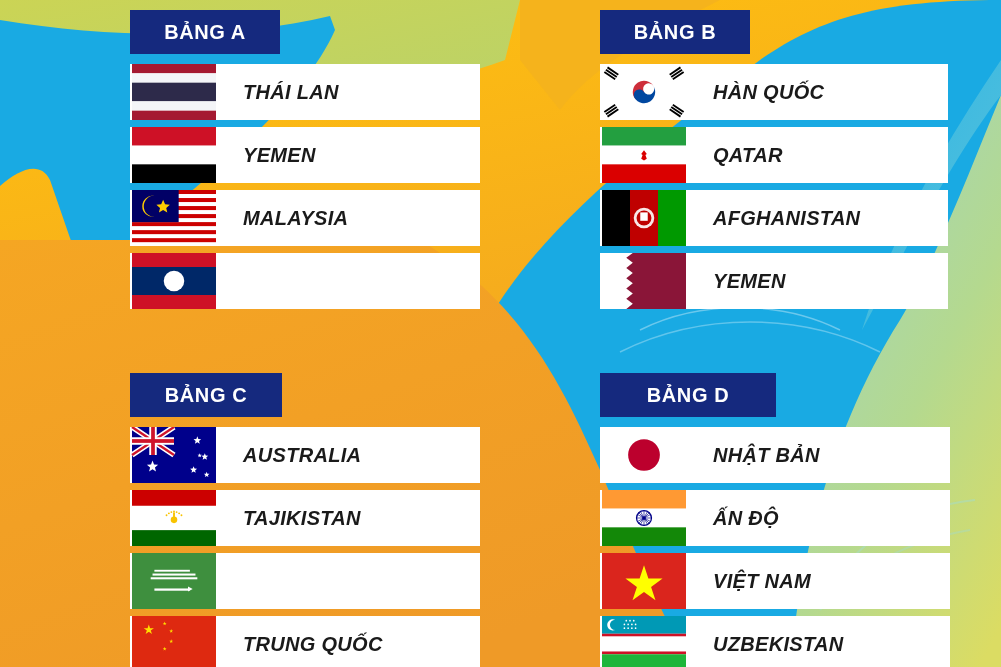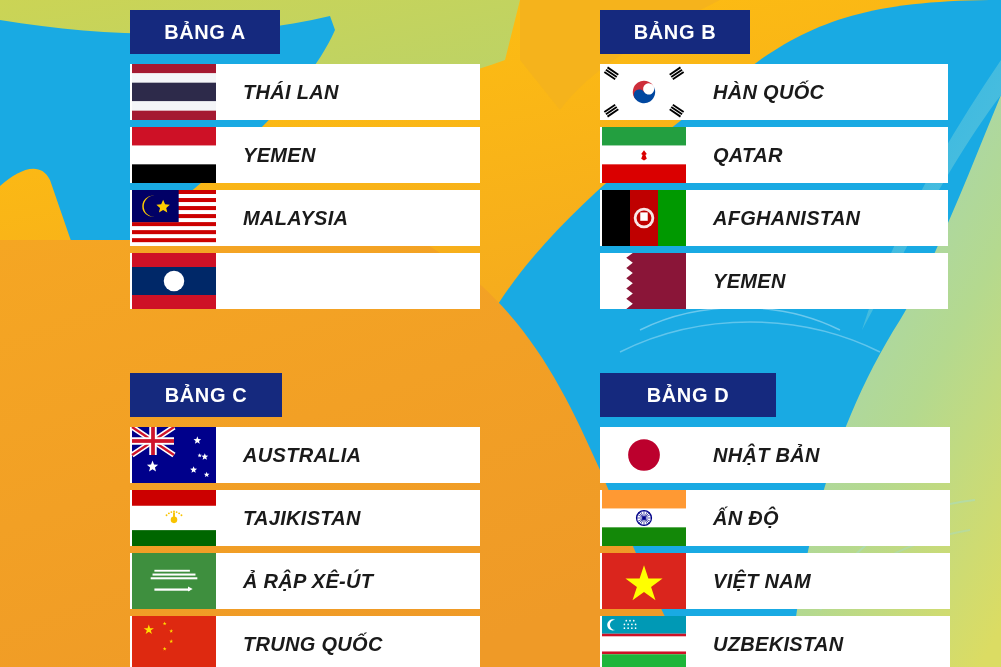--- a/index.html
+++ b/index.html
@@ -318,21 +318,20 @@
             <rect width="90" height="60" fill="#3E8F3E"></rect>
           <g fill="#fff">
             <rect x="22" y="22" width="46" height="2.2"></rect>
             <rect x="20" y="26" width="50" height="2.2"></rect>
             <rect x="24" y="18" width="38" height="2"></rect>
             <rect x="24" y="38" width="38" height="2.4"></rect>
             <path d="M60 36 l5 2.6 -5 2.6z"></path>
           </g>
         </svg>
       </span>
-      <span class="cname">Ả RẬP XÊ-ÚT</span>
     </div>
     <div class="row">
       <span class="flag">
         <svg viewBox="0 0 90 60">
             <rect width="90" height="60" fill="#DE2910"></rect>
           <g fill="#FFDE00">
             <path d="M18 9 l3.4 10.4 -8.9-6.4 11 0 -8.9 6.4z"></path>
             <path d="M35 6 l1.3 4 -3.4-2.5 4.2 0 -3.4 2.5z"></path>
             <path d="M42 14 l1.3 4 -3.4-2.5 4.2 0 -3.4 2.5z"></path>
             <path d="M42 25 l1.3 4 -3.4-2.5 4.2 0 -3.4 2.5z"></path>

